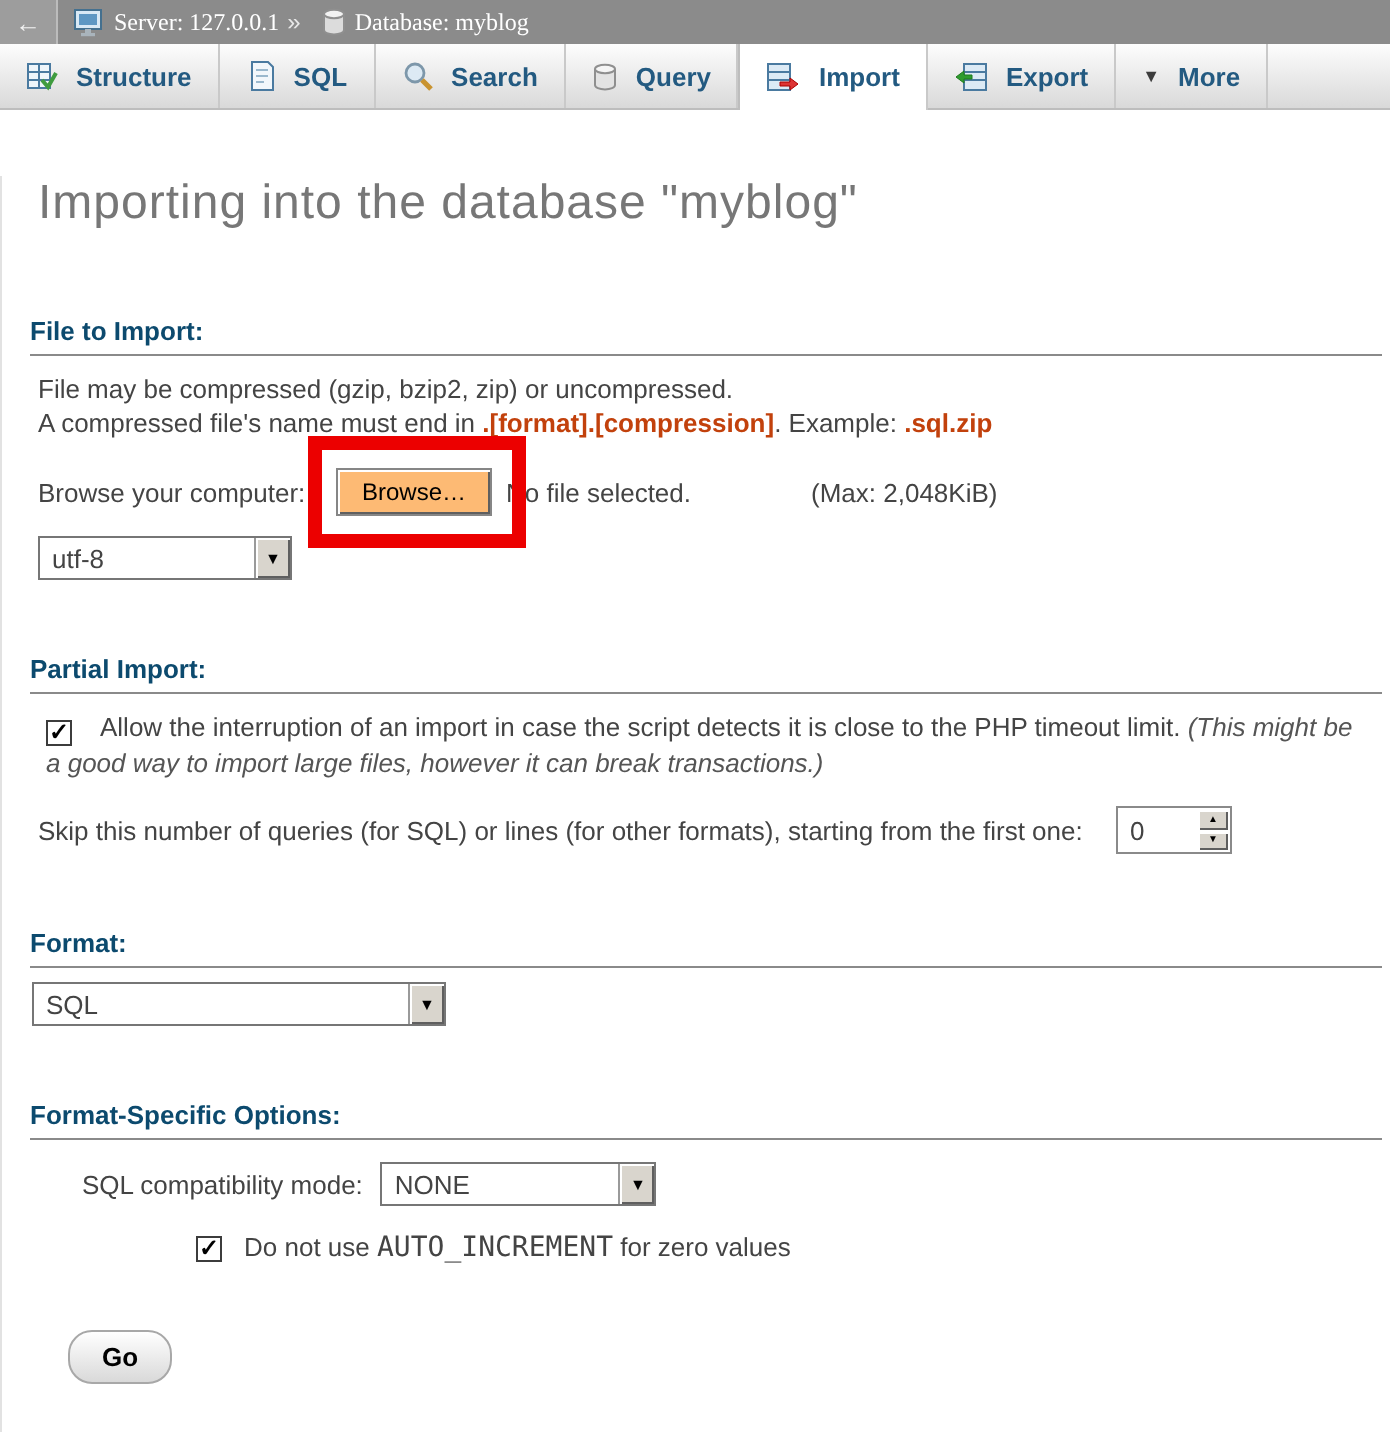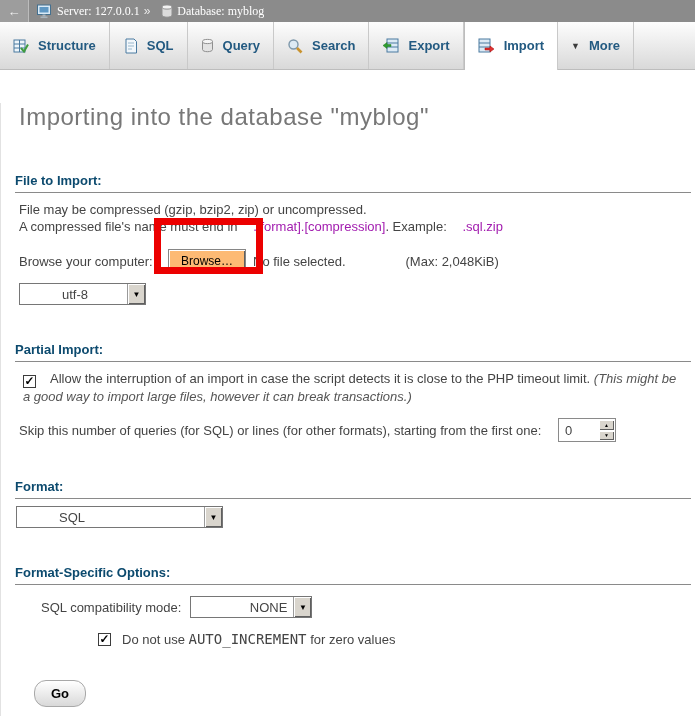--- a/index.html
+++ b/index.html
@@ -19,21 +19,21 @@
     width:29px; height:22px; background:#9d9d9d; border-right:1px solid #bcbcbc;
     display:flex; align-items:center; justify-content:center;
     color:#f2f2f2; font-size:13px; cursor:pointer; flex:0 0 auto;
   }
   .crumb-icon { margin:0 4px 0 7px; display:flex; align-items:center; }
   .crumb-link { color:#fff; cursor:pointer;font-family:Liberation Serif, serif; }
   .crumb-sep { margin:0 4px; color:#e8e8e8; }
 
   
   .tabbar {
-    height:48px; display:flex; align-items:stretch;
+    height:33px; display:flex; align-items:stretch;
     background:linear-gradient(#fdfdfd, #d9d9d9);
     border-bottom:1px solid #bdbdbd;
   }
   .tab {
     display:flex; align-items:center; gap:9px; padding:0 13px;
     font-weight:bold; font-size:13px; color:#235a81;
     border-right:1px solid #c9c9c9; cursor:pointer; justify-content:center;
   }
   .tab.active {
     background:#fff; margin-bottom:-1px; padding-bottom:1px;
@@ -49,40 +49,40 @@
     margin:33px 0 0 18px; font-size:24px; font-weight:normal; color:#777;
     letter-spacing:0.5px; line-height:28px;
   }
   .section-head {
     margin:42px 4px 0 14px; padding-bottom:4px;
     border-bottom:1px solid #8a8a8a;
     font-weight:bold; font-size:13px; color:#0c4a6e;
   }
   .section-head.tight2 { margin-top:37px; }
   .compress-note { margin:8px 0 0 18px; line-height:17px; color:#444; }
-  .bold { font-weight:normal; color:#a21caf;margin-left:12px; }
+  .bold { font-weight:bold; color:#c2410c; }
 
   .form-row { display:flex; align-items:center; margin-left:18px; }
   .row-browse { margin-top:14px; }
   .row-browse .lab { width:149px; }
   .row-charset { margin-top:10px; }
   .row-charset .lab { width:147px; }
   .nofile { margin-left:7px; }
   .maxsize { margin-left:60px; }
 
   
   .win-btn {
     background:#fdba74; border:1px solid #868686; color:#000;
     box-shadow:inset 1px 1px 0 #fff, inset -1px -1px 0 #5f5f5f;
     font-size:12px; padding:4px 12px 4px 12px; cursor:pointer;
     font-family:"Liberation Sans", sans-serif;
   }
   .win-select {
     display:inline-flex; align-items:stretch; height:22px;
-    border:1px solid #767676; background:#fff; cursor:pointer;padding-left:36px;
+    border:1px solid #767676; background:#fff; cursor:pointer;
   }
   .ws-text { flex:1; padding:3px 6px; font-size:13px; color:#444; white-space:nowrap; overflow:hidden; }
   .ws-btn {
     width:18px; background:#d9d5cd; border-left:1px solid #9a9a9a;
     box-shadow:inset 1px 1px 0 #fff, inset -1px -1px 0 #5f5f5f;
     display:flex; align-items:center; justify-content:center;
     font-size:8px; color:#000;
   }
   .win-check {
     width:13px; height:13px; background:#fff; border:1px solid #3c3c3c;
@@ -107,21 +107,21 @@
   .spin-btns { width:17px; display:flex; flex-direction:column; padding:1px; gap:1px; }
   .spin-b {
     flex:1; background:#d9d5cd; display:flex; align-items:center; justify-content:center;
     font-size:5px; color:#000; box-shadow:inset 1px 1px 0 #fff, inset -1px -1px 0 #5f5f5f;
     cursor:pointer;
   }
 
   .row-format { margin-top:7px; margin-left:15px; }
   .sel-format { width:207px; }
   .sel-charset { width:127px; }
-  .sel-compat { width:122px;text-align:right; }
+  .sel-compat { width:138px; }
 
   .row-compat { margin-top:11px; margin-left:40px; }
   .row-compat .lab { margin-right:9px; }
   .row-auto { margin-top:13px; margin-left:97px; }
   .row-auto .win-check { margin-right:11px; }
   .mono-code { font-family:"DejaVu Sans Mono", monospace; font-size:14px; color:#444; }
 
   .go-btn {
     margin:33px 0 0 33px; display:inline-block;
     border:1px solid #a8a8a8; border-radius:12px;
@@ -181,57 +181,57 @@
         <path d="M3 1 h8 l2.5 2.5 V15 H3 z" fill="#f2f7fb" stroke="#4a7aa0"></path>
         <line x1="5" y1="5" x2="11" y2="5" stroke="#9ab8cd"></line>
         <line x1="5" y1="8" x2="11" y2="8" stroke="#9ab8cd"></line>
         <line x1="5" y1="11" x2="9" y2="11" stroke="#9ab8cd"></line>
       </svg>
     </span>
     <span>SQL</span>
   </div>
   <div class="tab">
     <span class="tab-icon">
+      <svg width="16" height="16" viewBox="0 0 16 16">
+        <circle cx="6.5" cy="6.5" r="4.5" fill="#ddeaf4" stroke="#7d97aa" stroke-width="1.4"></circle>
+        <line x1="10" y1="10" x2="14.5" y2="14.5" stroke="#c9932f" stroke-width="2.6"></line>
+      </svg>
+    </span>
+    <span>Search</span>
+  </div>
+  <div class="tab">
+    <span class="tab-icon">
       <svg width="13" height="15" viewBox="0 0 13 15">
         <path d="M1.5 3.5 v8 c0 1.3 2.2 2.2 5 2.2 s5 -0.9 5 -2.2 v-8" fill="#e3e3e3" stroke="#8f8f8f"></path>
         <ellipse cx="6.5" cy="3.5" rx="5" ry="2.1" fill="#f5f5f5" stroke="#8f8f8f"></ellipse>
       </svg>
     </span>
     <span>Query</span>
   </div>
-  <div class="tab">
-    <span class="tab-icon">
-      <svg width="16" height="16" viewBox="0 0 16 16">
-        <circle cx="6.5" cy="6.5" r="4.5" fill="#ddeaf4" stroke="#7d97aa" stroke-width="1.4"></circle>
-        <line x1="10" y1="10" x2="14.5" y2="14.5" stroke="#c9932f" stroke-width="2.6"></line>
-      </svg>
-    </span>
-    <span>Search</span>
+  <div class="tab active">
+    <span class="tab-icon">
+      <svg width="17" height="15" viewBox="0 0 17 15">
+        <rect x="1" y="1" width="11" height="13" fill="#dceaf5" stroke="#4a7aa0"></rect>
+        <line x1="1" y1="5" x2="12" y2="5" stroke="#4a7aa0"></line>
+        <line x1="1" y1="9" x2="12" y2="9" stroke="#4a7aa0"></line>
+        <path d="M16 11 l-4 -3 v2 h-5 v2 h5 v2 z" fill="#d33" stroke="#a00" stroke-width="0.5"></path>
+      </svg>
+    </span>
+    <span>Import</span>
   </div>
   <div class="tab">
     <span class="tab-icon">
       <svg width="17" height="15" viewBox="0 0 17 15">
         <rect x="5" y="1" width="11" height="13" fill="#dceaf5" stroke="#4a7aa0"></rect>
         <line x1="5" y1="5" x2="16" y2="5" stroke="#4a7aa0"></line>
         <line x1="5" y1="9" x2="16" y2="9" stroke="#4a7aa0"></line>
         <path d="M1 7.5 l4 -3 v2 h4 v2 h-4 v2 z" fill="#2f9c2f" stroke="#1e7a1e" stroke-width="0.5"></path>
       </svg>
     </span>
     <span>Export</span>
-  </div>
-  <div class="tab active">
-    <span class="tab-icon">
-      <svg width="17" height="15" viewBox="0 0 17 15">
-        <rect x="1" y="1" width="11" height="13" fill="#dceaf5" stroke="#4a7aa0"></rect>
-        <line x1="1" y1="5" x2="12" y2="5" stroke="#4a7aa0"></line>
-        <line x1="1" y1="9" x2="12" y2="9" stroke="#4a7aa0"></line>
-        <path d="M16 11 l-4 -3 v2 h-5 v2 h5 v2 z" fill="#d33" stroke="#a00" stroke-width="0.5"></path>
-      </svg>
-    </span>
-    <span>Import</span>
   </div>
   <div class="tab">
     <span class="tab-icon more-glyph">▼</span>
     <span>More</span>
   </div>
   <div class="tab-filler"></div>
 </div>
 
 <div class="content">
 

